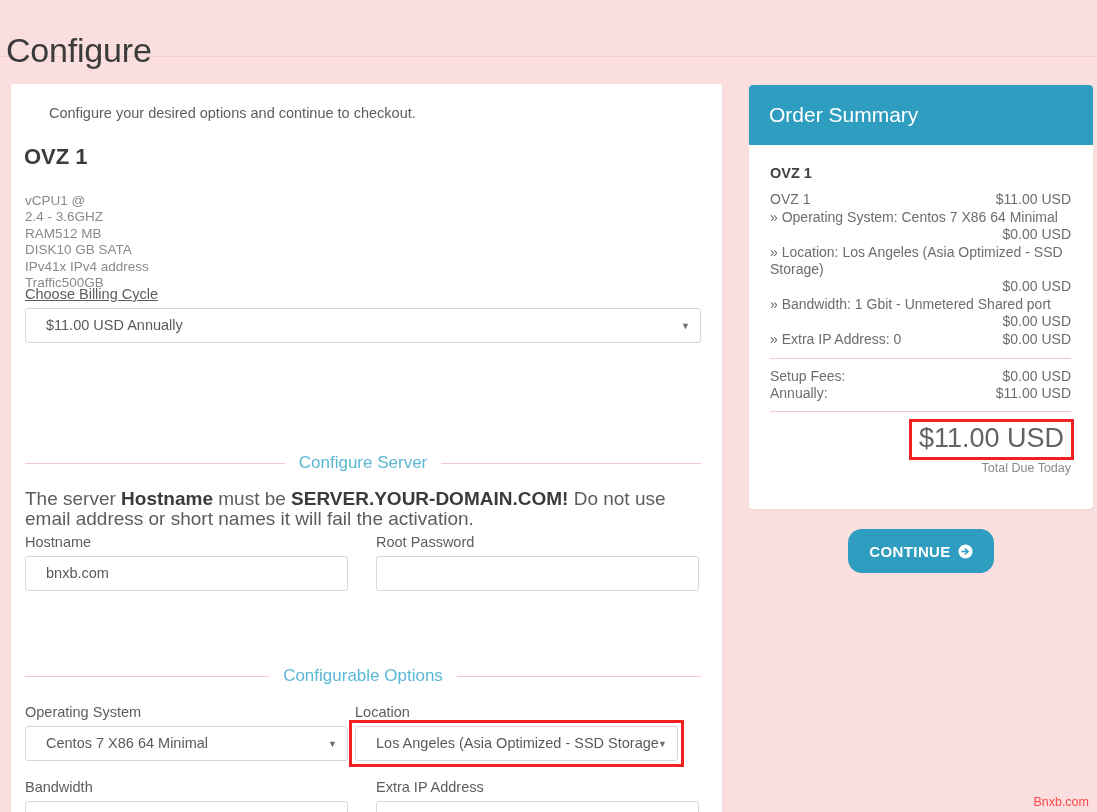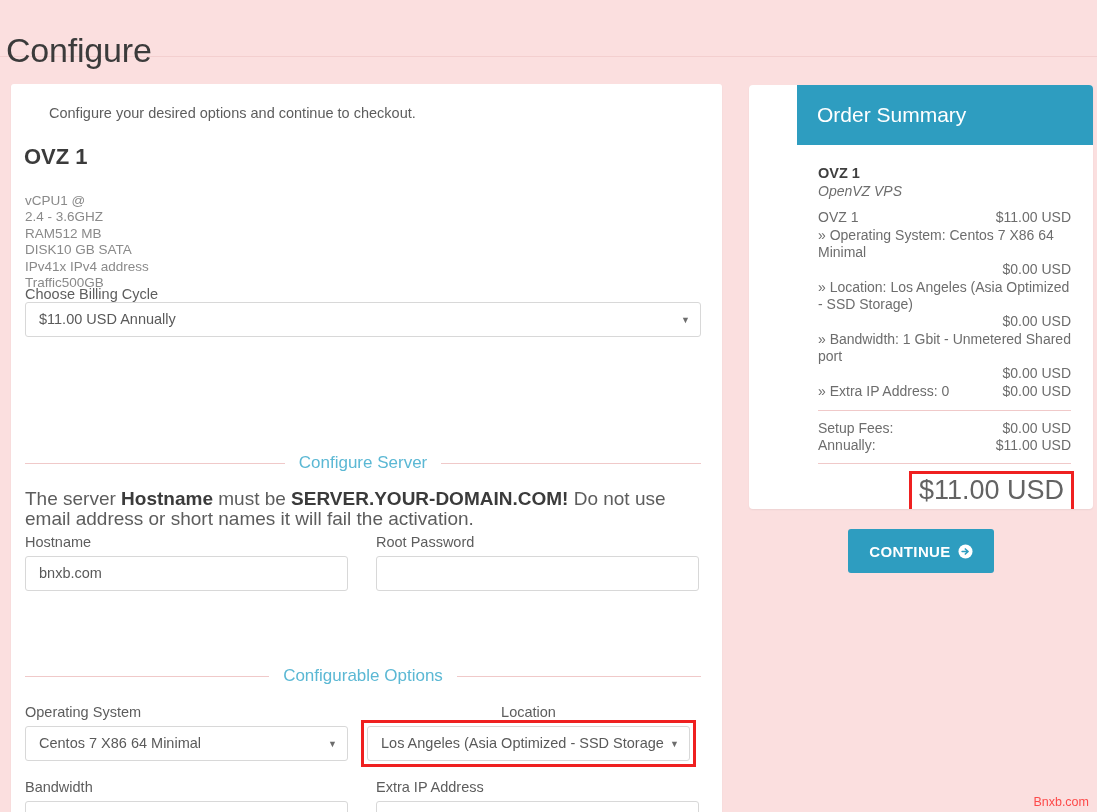--- a/index.html
+++ b/index.html
@@ -47,29 +47,29 @@
     position: absolute; left: 14px; top: 93px;
     font-size: 13.5px; color: #8a8a8a; line-height: 16.4px; margin-top: 16px;
   }
   #product-specs div { white-space: pre; }
 
   .field-label {
     font-size: 14.5px; color: #5d5d5d; display: block;
   }
 
   #billing-block { position: absolute; left: 14px; top: 202px; width: 676px; }
-  #billing-block .field-label { margin-bottom: 0; }
+  #billing-block .field-label { margin-bottom: 6px; text-decoration: underline; }
 
   .ctrl {
     width: 100%; height: 35px;
     border: 1px solid #d8d8d8; border-radius: 3px;
     background: #fff; color: #5a5a5a;
     font-family: "Liberation Sans", sans-serif;
     font-size: 14.5px;
-    padding: 0 26px 0 13px;
+    padding: 0 26px 0 20px;
     line-height: 33px;
     white-space: nowrap; overflow: hidden;
     position: relative;
   }
   .sel-wrap { position: relative; }
   .caret {
     position: absolute; right: 11px; top: 50%;
     transform: translateY(-50%);
     font-size: 9px; color: #6d6d6d; pointer-events: none;
     line-height: 1;
@@ -91,38 +91,37 @@
     font-size: 19px; color: #5d5d5d; line-height: 20px;
   }
   #hostname-note b { color: #3b3b3b; font-weight: bold; }
 
   #hostname-field { position: absolute; left: 14px; top: 450px; width: 323px; }
   #rootpw-field   { position: absolute; left: 365px; top: 450px; width: 323px; }
   #hostname-field .field-label,
   #rootpw-field .field-label { margin-bottom: 6px; }
 
   #opt-os      { position: absolute; left: 14px;  top: 620px; width: 323px; }
-  #opt-loc     { position: absolute; left: 356px; top: 620px; width: 323px; text-align: center; }
+  #opt-loc     { position: absolute; left: 344px; top: 620px; width: 323px; }
   #opt-bw      { position: absolute; left: 14px;  top: 695px; width: 323px; }
   #opt-ip      { position: absolute; left: 365px; top: 695px; width: 323px; }
   .opt-block .field-label { margin-bottom: 6px; }
 
   .highlight-box {
     outline: 3px solid #ef2020;
     outline-offset: 3px;
   }
 
   
   #order-summary {
     position: absolute; left: 749px; top: 85px;
     width: 344px; height: 424px;
     background: #fff; border-radius: 4px;
     box-shadow: 0 1px 2px rgba(0,0,0,.06);
     overflow: hidden;
-    padding-left: 48px;
   }
   #summary-header {
     height: 60px; background: #2e9dc0;
     display: flex; align-items: center;
     padding-left: 20px;
   }
   #summary-header .t {
     color: #fff; font-size: 21px; font-weight: 400;
   }
   #summary-body { padding: 20px 22px 0 21px; }
@@ -157,21 +156,21 @@
     outline: 3px solid #ef2020;
     padding: 1px 7px 3px 7px;
     line-height: 1.15;
   }
   #total-caption { font-size: 12.5px; color: #8a8a8a; margin-top: 4px; }
 
   
   #continue-button {
     position: absolute; left: 848px; top: 529px;
     width: 146px; height: 44px;
-    background: #2e9dc0; border: none; border-radius: 3px;
+    background: #2e9dc0; border: none; border-radius: 14px;
     color: #fff; font-family: "Liberation Sans", sans-serif;
     font-size: 15px; font-weight: bold; letter-spacing: .4px;
     display: flex; align-items: center; justify-content: center; gap: 7px;
     cursor: pointer;
   }
   #continue-button svg { display: block; }
 
   
   #watermark {
     position: absolute; right: 8px; bottom: 3px;
@@ -267,21 +266,20 @@
   </div>
 
 </div>
 
 <div id="order-summary">
   <div id="summary-header">
     <span class="t">Order Summary</span>
   </div>
   <div id="summary-body">
     <div id="sum-prod-name">OVZ 1</div>
-    <div id="sum-prod-type">OpenVZ VPS</div>
 
     <div id="sum-lines">
       <div class="sum-line">
         <span class="lbl">OVZ 1</span>
         <span class="amt">$11.00 USD</span>
       </div>
       <div class="sum-line wrap">
         <span class="lbl">» Operating System: Centos 7 X86 64 Minimal</span>
         <span class="amt">$0.00 USD</span>
       </div>

